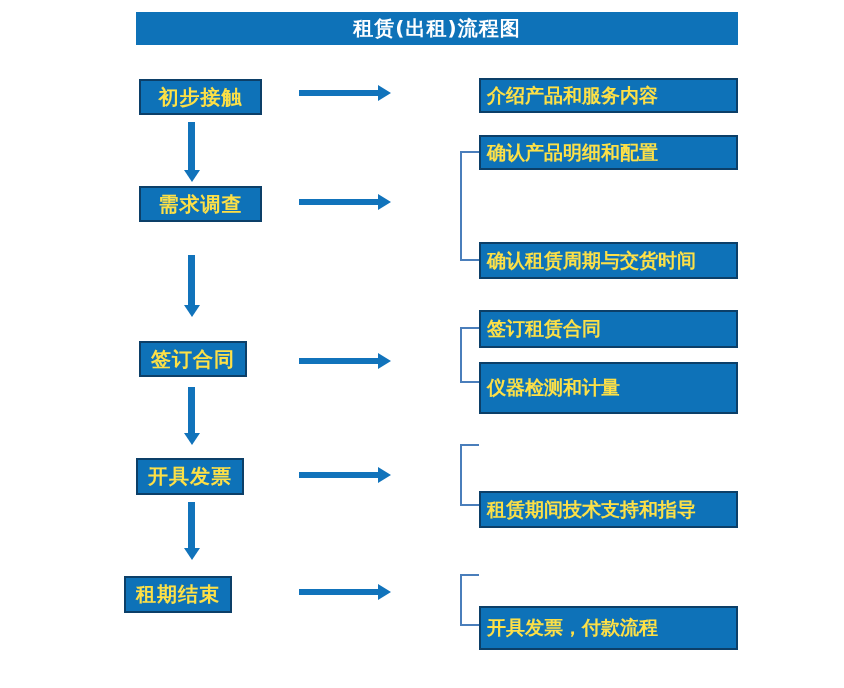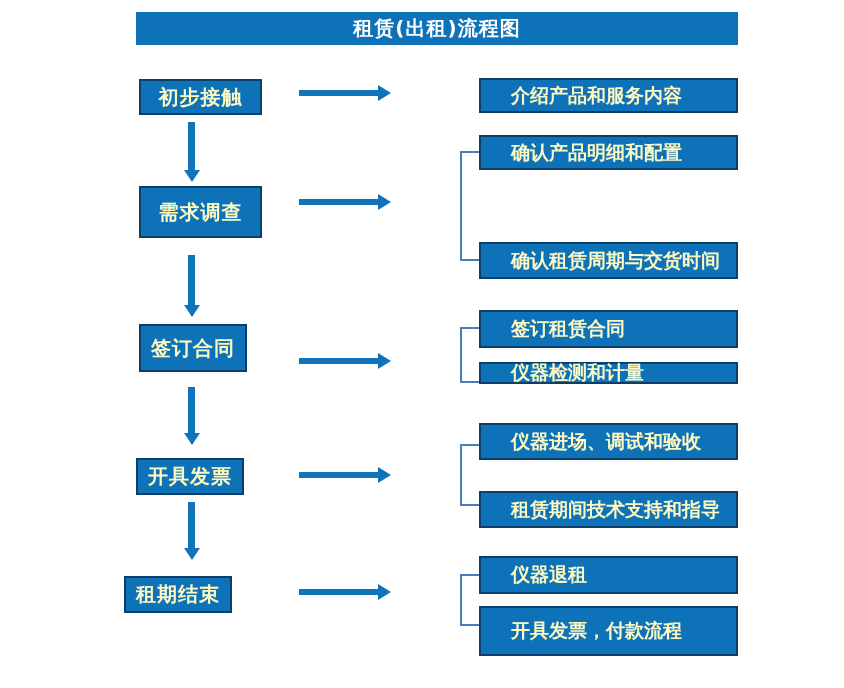--- a/index.html
+++ b/index.html
@@ -8,25 +8,25 @@
     font-family:"DejaVu Sans","Liberation Sans",sans-serif;
     margin-left:36px;
   }
   .titlebar{
     position:absolute;left:100px;top:12px;width:602px;height:33px;
     background:#0e72b8;color:#ffffff;font-weight:bold;font-size:20px;
     display:flex;align-items:center;justify-content:center;letter-spacing:1px;
   }
   .box{
     position:absolute;background:#0e72b8;border:2px solid #0c3f68;
-    box-sizing:border-box;color:#fef9c3;font-weight:bold;
+    box-sizing:border-box;color:#fde047;font-weight:bold;
     display:flex;align-items:center;text-align:center;
   }
   .lbox{justify-content:center;font-size:20px;letter-spacing:1px;}
-  .rbox{left:443px;width:259px;justify-content:flex-start;padding-left:30px;font-size:19px;}
+  .rbox{left:443px;width:259px;justify-content:flex-start;padding-left:6px;font-size:19px;}
   
   .harrow{position:absolute;left:263px;width:92px;height:16px;}
   .harrow .shaft{position:absolute;left:0;top:5px;width:79px;height:6px;background:#1173bb;}
   .harrow .head{
     position:absolute;right:0;top:0;width:0;height:0;
     border-top:8px solid transparent;border-bottom:8px solid transparent;
     border-left:13px solid #1173bb;
   }
   
   .varrow{position:absolute;left:148px;width:16px;}
@@ -43,34 +43,32 @@
   }
 </style>
 </head>
 <body>
 
 <div id="canvas">
 
   <div class="titlebar">租赁(出租)流程图</div>
 
   <div class="box lbox" style="left:103px;top:79px;width:123px;height:36px;">初步接触</div>
-  <div class="box lbox" style="left:103px;top:186px;width:123px;height:52px;">需求调查</div>
-  <div class="box lbox" style="left:103px;top:324px;width:108px;height:48px;">签订合同</div>
+  <div class="box lbox" style="left:103px;top:186px;width:123px;height:36px;">需求调查</div>
+  <div class="box lbox" style="left:103px;top:341px;width:108px;height:36px;">签订合同</div>
   <div class="box lbox" style="left:100px;top:458px;width:108px;height:37px;">开具发票</div>
   <div class="box lbox" style="left:88px;top:576px;width:108px;height:37px;">租期结束</div>
 
   <div class="box rbox" style="top:78px;height:35px;">介绍产品和服务内容</div>
   <div class="box rbox" style="top:135px;height:35px;">确认产品明细和配置</div>
   <div class="box rbox" style="top:242px;height:37px;">确认租赁周期与交货时间</div>
   <div class="box rbox" style="top:310px;height:38px;">签订租赁合同</div>
-  <div class="box rbox" style="top:362px;height:22px;">仪器检测和计量</div>
-  <div class="box rbox" style="top:423px;height:37px;">仪器进场、调试和验收</div>
+  <div class="box rbox" style="top:362px;height:52px;">仪器检测和计量</div>
   <div class="box rbox" style="top:491px;height:37px;">租赁期间技术支持和指导</div>
-  <div class="box rbox" style="top:556px;height:38px;">仪器退租</div>
-  <div class="box rbox" style="top:606px;height:50px;">开具发票，付款流程</div>
+  <div class="box rbox" style="top:606px;height:44px;">开具发票，付款流程</div>
 
   <div class="harrow" style="top:85px;">
       <div class="shaft"></div>
       <div class="head"></div>
     </div>
   <div class="harrow" style="top:194px;">
       <div class="shaft"></div>
       <div class="head"></div>
     </div>
   <div class="harrow" style="top:353px;">

